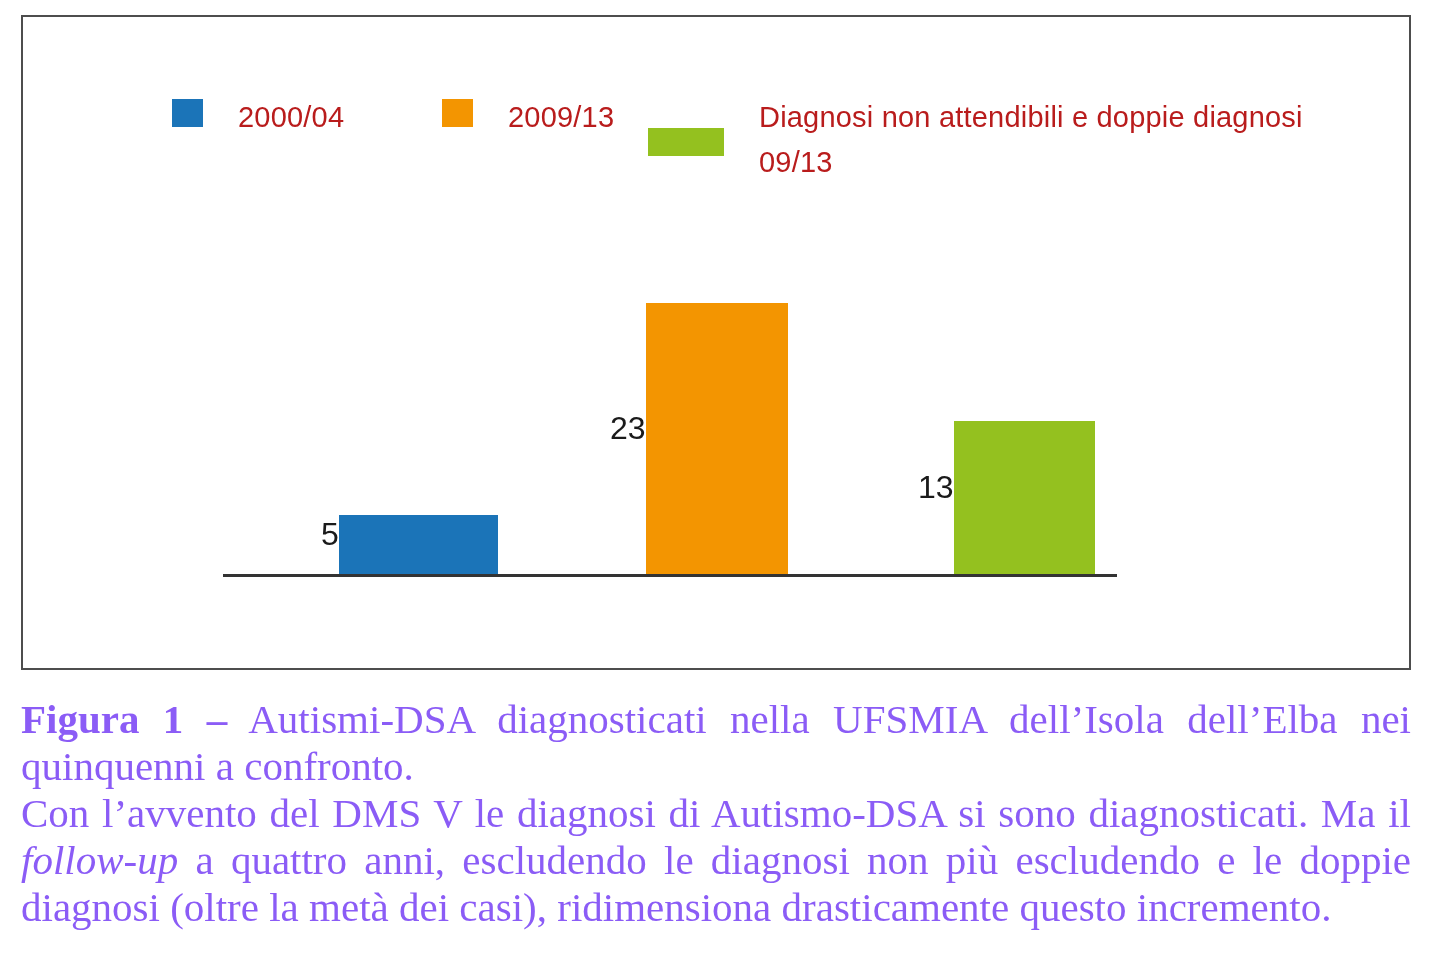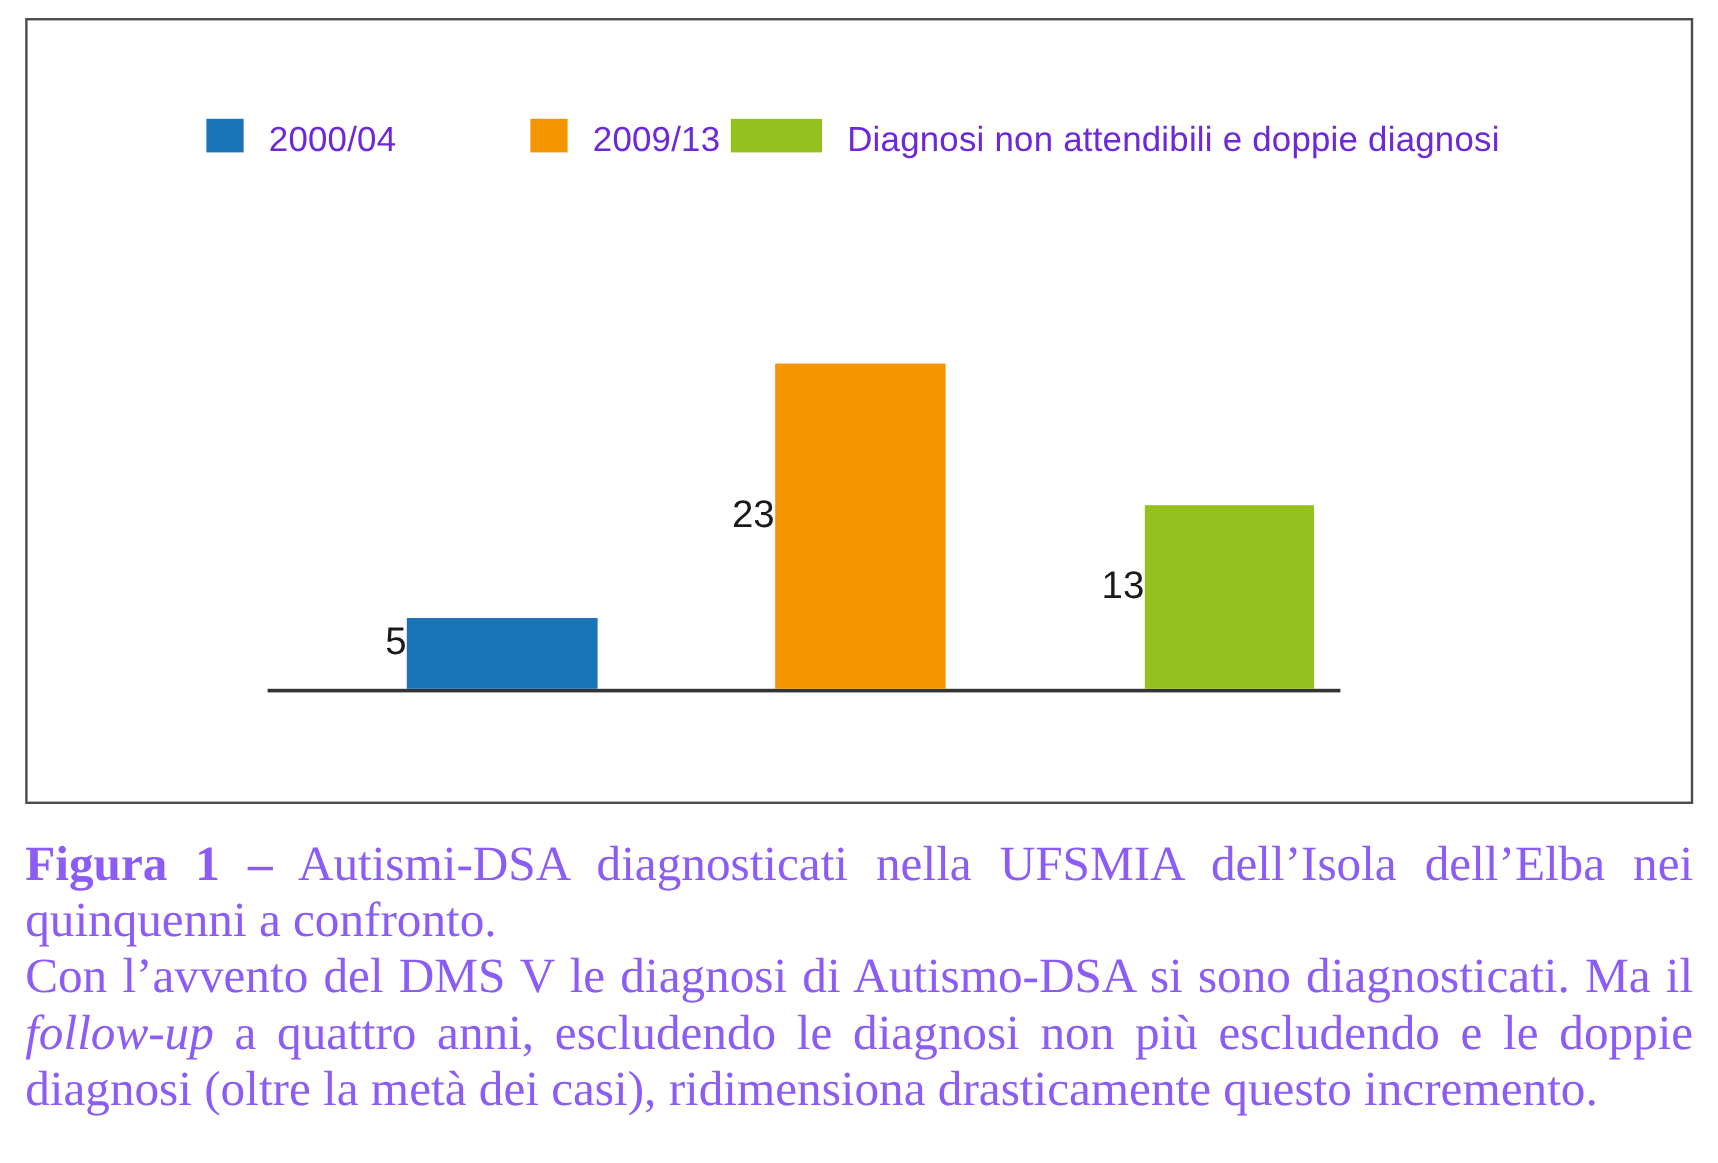--- a/index.html
+++ b/index.html
@@ -22,23 +22,23 @@
 
   
   .legend { position: absolute; left: 0; top: 0; width: 100%; height: 180px; }
   .legend-item { position: absolute; top: 78px; display: flex; align-items: flex-start; }
   .legend-swatch {
     display: inline-block;
     height: 28px; margin-top: 4px;
     flex: 0 0 auto;
   }
   .legend-label {
-    margin-left: 21px;
+    margin-left: 35px;
     font-size: 29px; line-height: 45px;
-    color: #6d28d9;
+    color: #b91c1c;
     letter-spacing: 0.2px;
     white-space: nowrap;
   }
   .legend-label .legend-line { display: block; white-space: nowrap; }
 
   
   .plot {
     position: absolute;
     left: 200px; top: 0;
     width: 894px; height: 560px;
@@ -82,24 +82,25 @@
           <div class="legend-label">
             <span class="legend-line">2000/04</span>
           </div>
         </div>
         <div class="legend-item" style="left: 385px; padding-left: 34px;">
           <span class="legend-swatch" style="width: 31px; background: rgb(243, 149, 1);"></span>
           <div class="legend-label">
             <span class="legend-line">2009/13</span>
           </div>
         </div>
-        <div class="legend-item" style="left: 586px;">
+        <div class="legend-item" style="left: 625px; align-items: center;">
           <span class="legend-swatch" style="width: 76px; background: rgb(148, 193, 31);"></span>
           <div class="legend-label">
             <span class="legend-line">Diagnosi non attendibili e doppie diagnosi</span>
+            <span class="legend-line">09/13</span>
           </div>
         </div>
       </div>
     <div class="plot" id="plot">
         <div class="bar-group" style="left: 98px; width: 177px;">
           <div class="bar-value-label">5</div>
           <div class="bar-rect" style="height: 59px; background: rgb(27, 116, 184);"></div>
         </div>
         <div class="bar-group" style="left: 387px; width: 178px;">
           <div class="bar-value-label">23</div>

